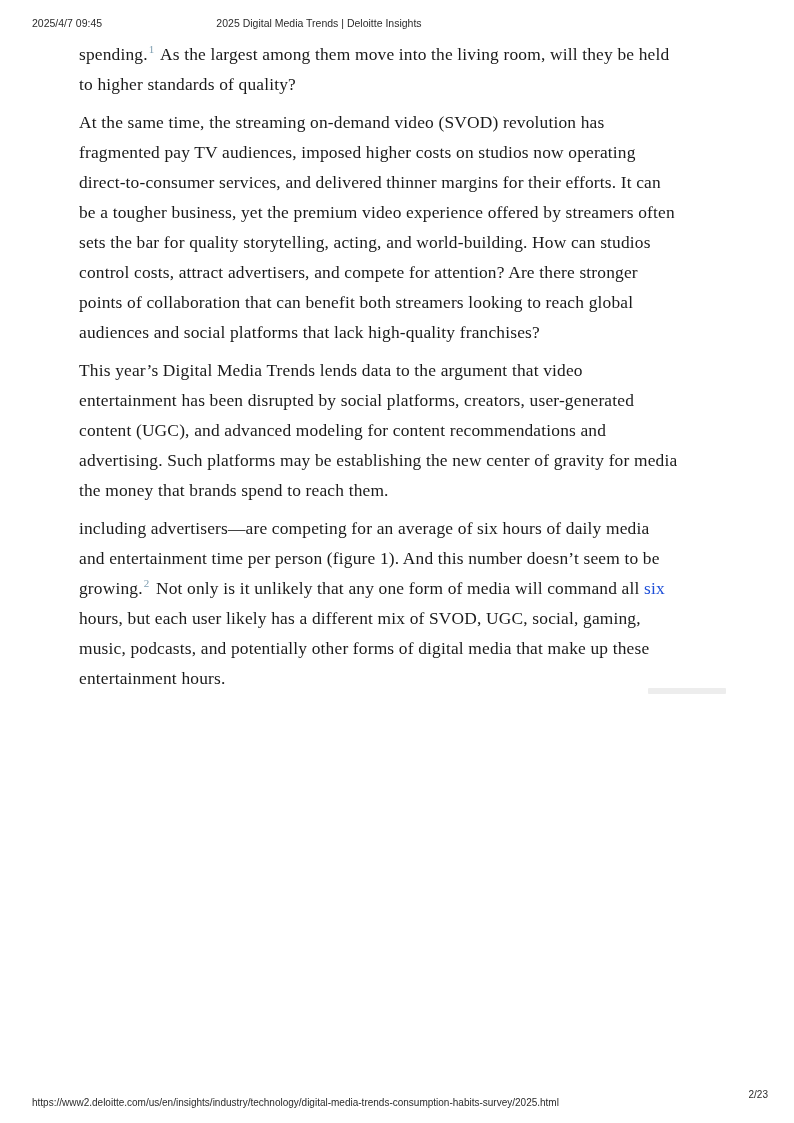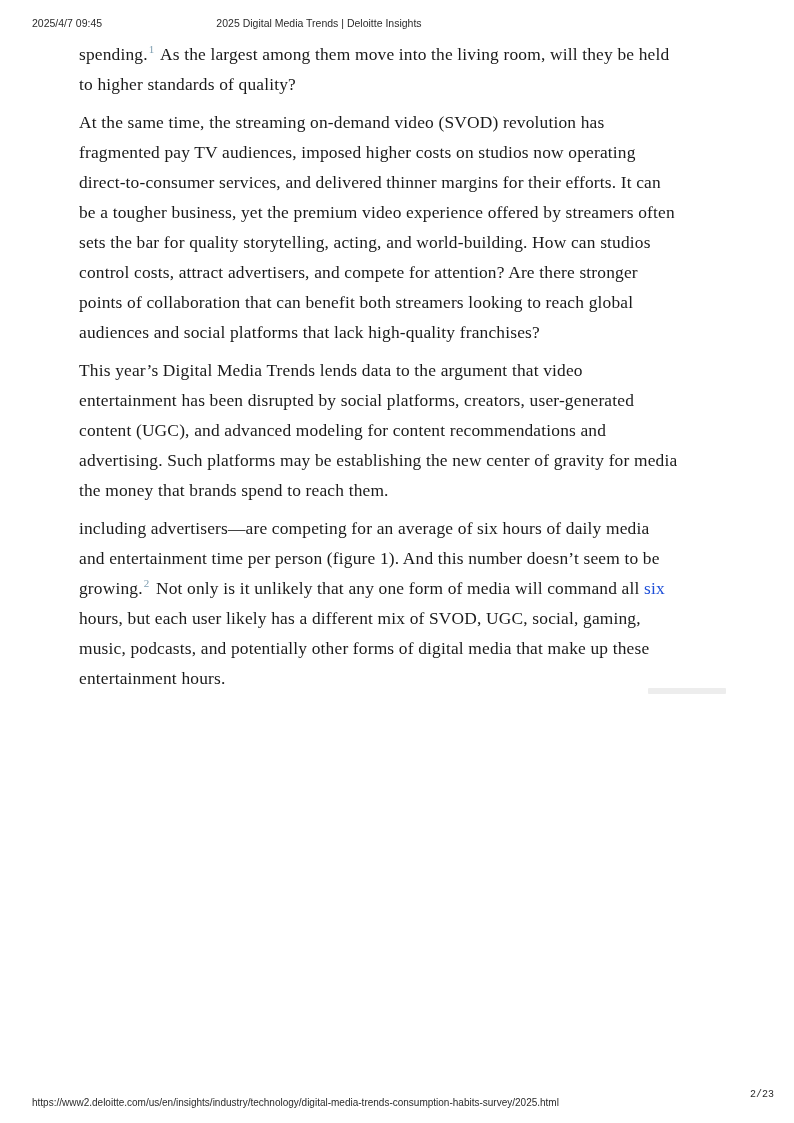--- a/index.html
+++ b/index.html
@@ -103,24 +103,23 @@
     color: #2b2b2b;
   }
   .footer-url {
     position: absolute;
     left: 32px;
     top: 8px;
     white-space: nowrap;
   }
   .footer-page {
     position: absolute;
-    right: 20px;
+    right: 26px;
     top: 0;
     white-space: nowrap;
-    font-family: Liberation Mono, monospace;
   }
 </style>
 </head>
 <body>
 
 <div class="page-header">
   <span class="header-date">2025/4/7 09:45</span>
   <span class="header-title">2025 Digital Media Trends | Deloitte Insights</span>
 </div>
 

